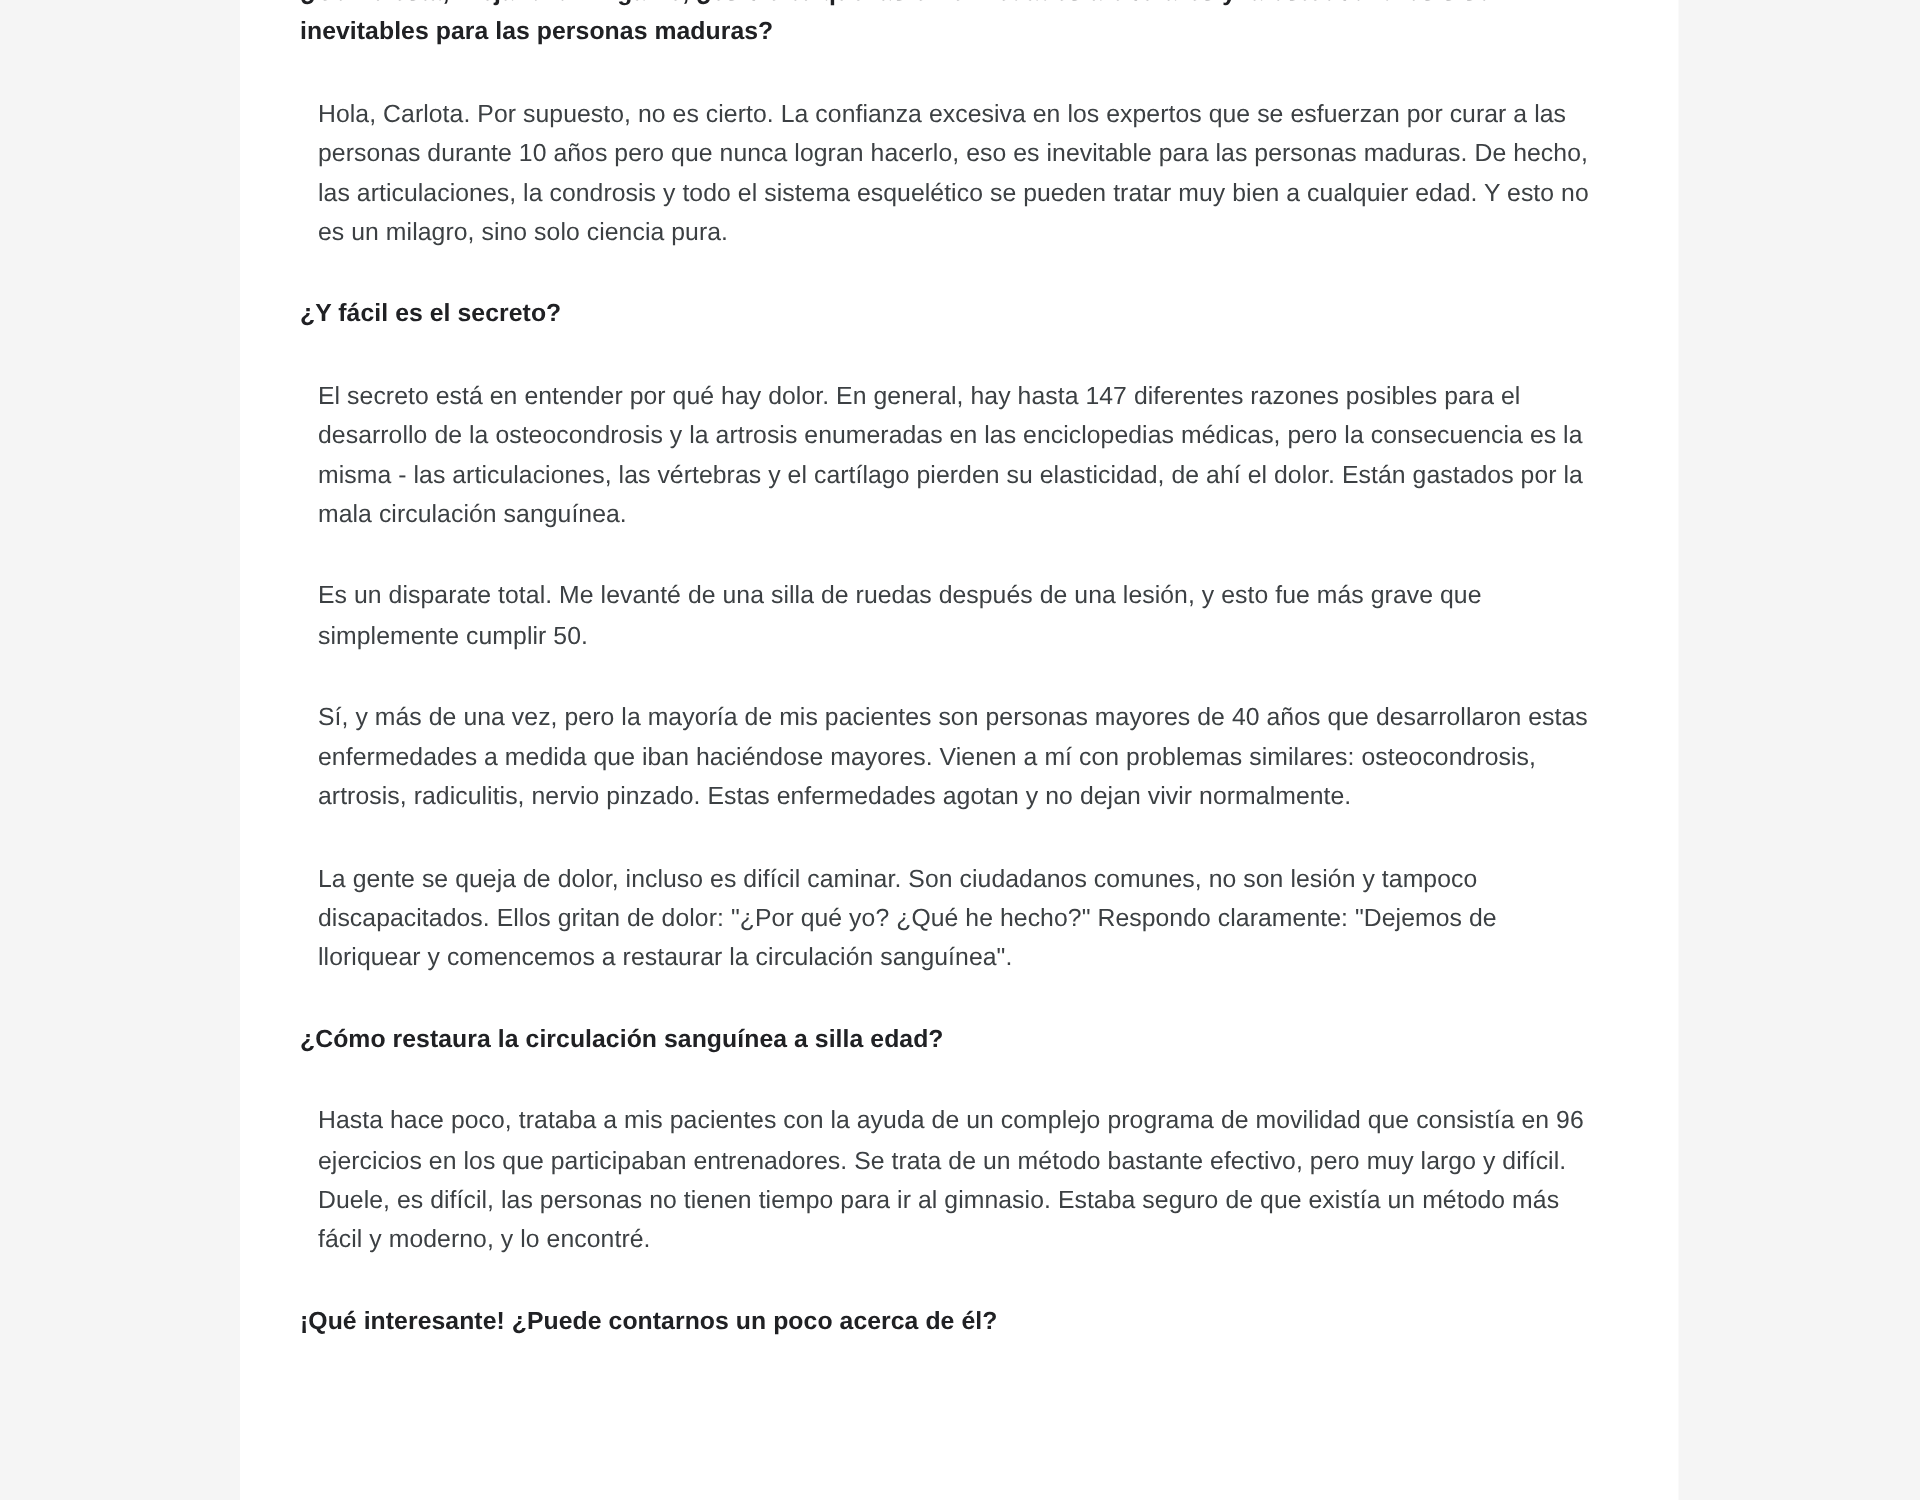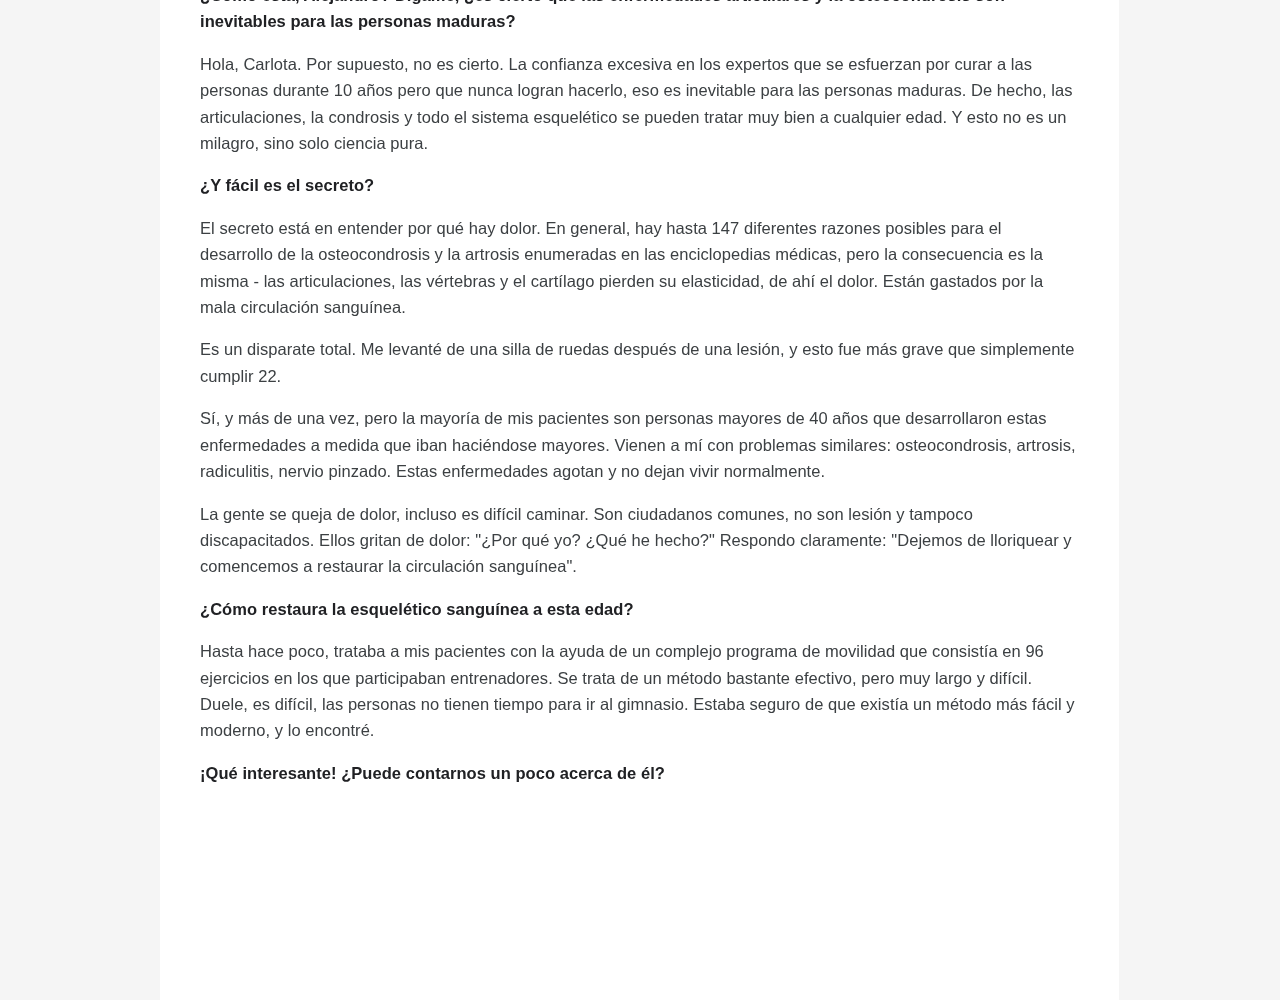--- a/index.html
+++ b/index.html
@@ -38,21 +38,21 @@
     margin: 0;
     padding: 16px 0 0 0;
     font-size: 16.5px;
     line-height: 26.4px;
     font-weight: bold;
     color: #202124;
     letter-spacing: 0.05px;
   }
 
   .a {
-    margin: 0;
+    margin: 12px;
     padding: 16px 0 0 0;
     font-size: 16.5px;
     line-height: 26.4px;
     font-weight: normal;
     color: #3c4043;
     letter-spacing: 0.05px;
   }
 
   .article > :first-child {
     padding-top: 0;
@@ -60,20 +60,20 @@
 </style>
 </head>
 <body>
 
 <div class="page">
   <div class="article" id="article-body">
       <p class="q">¿Cómo está, Alejandro? Dígame, ¿es cierto que las enfermedades articulares y la osteocondrosis son inevitables para las personas maduras?</p>
       <p class="a">Hola, Carlota. Por supuesto, no es cierto. La confianza excesiva en los expertos que se esfuerzan por curar a las personas durante 10 años pero que nunca logran hacerlo, eso es inevitable para las personas maduras. De hecho, las articulaciones, la condrosis y todo el sistema esquelético se pueden tratar muy bien a cualquier edad. Y esto no es un milagro, sino solo ciencia pura.</p>
       <p class="q">¿Y fácil es el secreto?</p>
       <p class="a">El secreto está en entender por qué hay dolor. En general, hay hasta 147 diferentes razones posibles para el desarrollo de la osteocondrosis y la artrosis enumeradas en las enciclopedias médicas, pero la consecuencia es la misma - las articulaciones, las vértebras y el cartílago pierden su elasticidad, de ahí el dolor. Están gastados por la mala circulación sanguínea.</p>
-      <p class="a">Es un disparate total. Me levanté de una silla de ruedas después de una lesión, y esto fue más grave que simplemente cumplir 22.</p>
+      <p class="a">Es un disparate total. Me levanté de una silla de ruedas después de una lesión, y esto fue más grave que simplemente cumplir 50.</p>
       <p class="a">Sí, y más de una vez, pero la mayoría de mis pacientes son personas mayores de 40 años que desarrollaron estas enfermedades a medida que iban haciéndose mayores. Vienen a mí con problemas similares: osteocondrosis, artrosis, radiculitis, nervio pinzado. Estas enfermedades agotan y no dejan vivir normalmente.</p>
       <p class="a">La gente se queja de dolor, incluso es difícil caminar. Son ciudadanos comunes, no son lesión y tampoco discapacitados. Ellos gritan de dolor: "¿Por qué yo? ¿Qué he hecho?" Respondo claramente: "Dejemos de lloriquear y comencemos a restaurar la circulación sanguínea".</p>
-      <p class="q">¿Cómo restaura la esquelético sanguínea a esta edad?</p>
+      <p class="q">¿Cómo restaura la circulación sanguínea a silla edad?</p>
       <p class="a">Hasta hace poco, trataba a mis pacientes con la ayuda de un complejo programa de movilidad que consistía en 96 ejercicios en los que participaban entrenadores. Se trata de un método bastante efectivo, pero muy largo y difícil. Duele, es difícil, las personas no tienen tiempo para ir al gimnasio. Estaba seguro de que existía un método más fácil y moderno, y lo encontré.</p>
       <p class="q">¡Qué interesante! ¿Puede contarnos un poco acerca de él?</p>
     </div>
 </div>
 
 </body></html>

